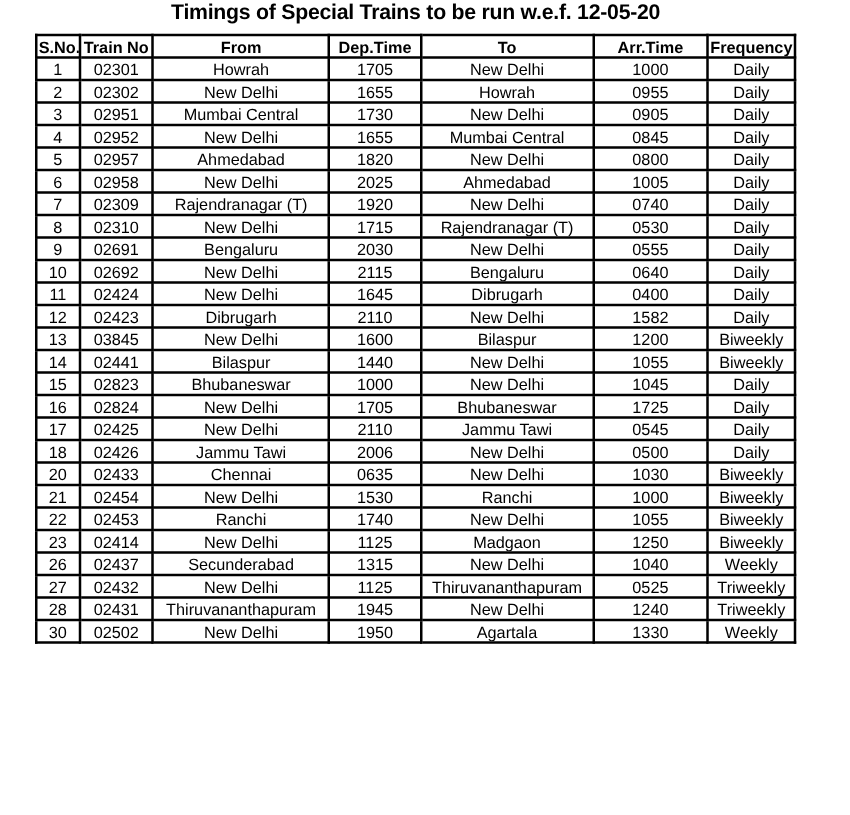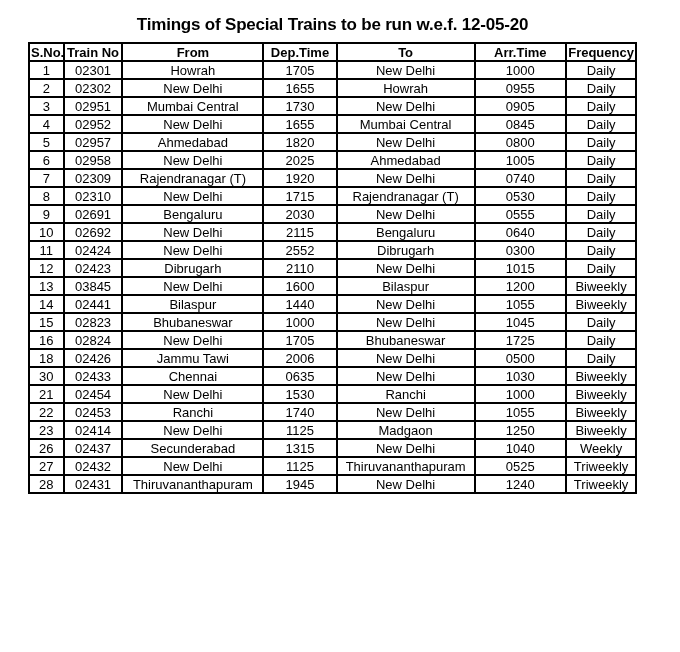--- a/index.html
+++ b/index.html
@@ -6,21 +6,20 @@
     margin: 0;
     padding: 0;
     background: #ffffff;
     width: 680px;
     height: 652px;
     font-family: "Liberation Sans", sans-serif;
     color: #000000;
     -webkit-font-smoothing: antialiased;
   }
   .page {
-    padding-top: 15px;
     width: 680px;
   }
   .title {
     width: 609px;
     margin: 0 0 7px 28px;
     text-align: center;
     font-size: 17px;
     font-weight: 700;
     letter-spacing: -0.2px;
     white-space: nowrap;
@@ -164,32 +163,32 @@
           <td>New Delhi</td>
           <td>2115</td>
           <td>Bengaluru</td>
           <td>0640</td>
           <td>Daily</td>
         </tr>
         <tr>
           <td>11</td>
           <td>02424</td>
           <td>New Delhi</td>
-          <td>2552</td>
+          <td>1645</td>
           <td>Dibrugarh</td>
-          <td>0300</td>
+          <td>0400</td>
           <td>Daily</td>
         </tr>
         <tr>
           <td>12</td>
           <td>02423</td>
           <td>Dibrugarh</td>
           <td>2110</td>
           <td>New Delhi</td>
-          <td>1015</td>
+          <td>1582</td>
           <td>Daily</td>
         </tr>
         <tr>
           <td>13</td>
           <td>03845</td>
           <td>New Delhi</td>
           <td>1600</td>
           <td>Bilaspur</td>
           <td>1200</td>
           <td>Biweekly</td>
@@ -215,30 +214,39 @@
         <tr>
           <td>16</td>
           <td>02824</td>
           <td>New Delhi</td>
           <td>1705</td>
           <td>Bhubaneswar</td>
           <td>1725</td>
           <td>Daily</td>
         </tr>
         <tr>
+          <td>17</td>
+          <td>02425</td>
+          <td>New Delhi</td>
+          <td>2110</td>
+          <td>Jammu Tawi</td>
+          <td>0545</td>
+          <td>Daily</td>
+        </tr>
+        <tr>
           <td>18</td>
           <td>02426</td>
           <td>Jammu Tawi</td>
           <td>2006</td>
           <td>New Delhi</td>
           <td>0500</td>
           <td>Daily</td>
         </tr>
         <tr>
-          <td>30</td>
+          <td>20</td>
           <td>02433</td>
           <td>Chennai</td>
           <td>0635</td>
           <td>New Delhi</td>
           <td>1030</td>
           <td>Biweekly</td>
         </tr>
         <tr>
           <td>21</td>
           <td>02454</td>
@@ -285,16 +293,25 @@
           <td>Triweekly</td>
         </tr>
         <tr>
           <td>28</td>
           <td>02431</td>
           <td>Thiruvananthapuram</td>
           <td>1945</td>
           <td>New Delhi</td>
           <td>1240</td>
           <td>Triweekly</td>
+        </tr>
+        <tr>
+          <td>30</td>
+          <td>02502</td>
+          <td>New Delhi</td>
+          <td>1950</td>
+          <td>Agartala</td>
+          <td>1330</td>
+          <td>Weekly</td>
         </tr>
       </tbody>
   </table>
 </div>
 
 </body></html>

